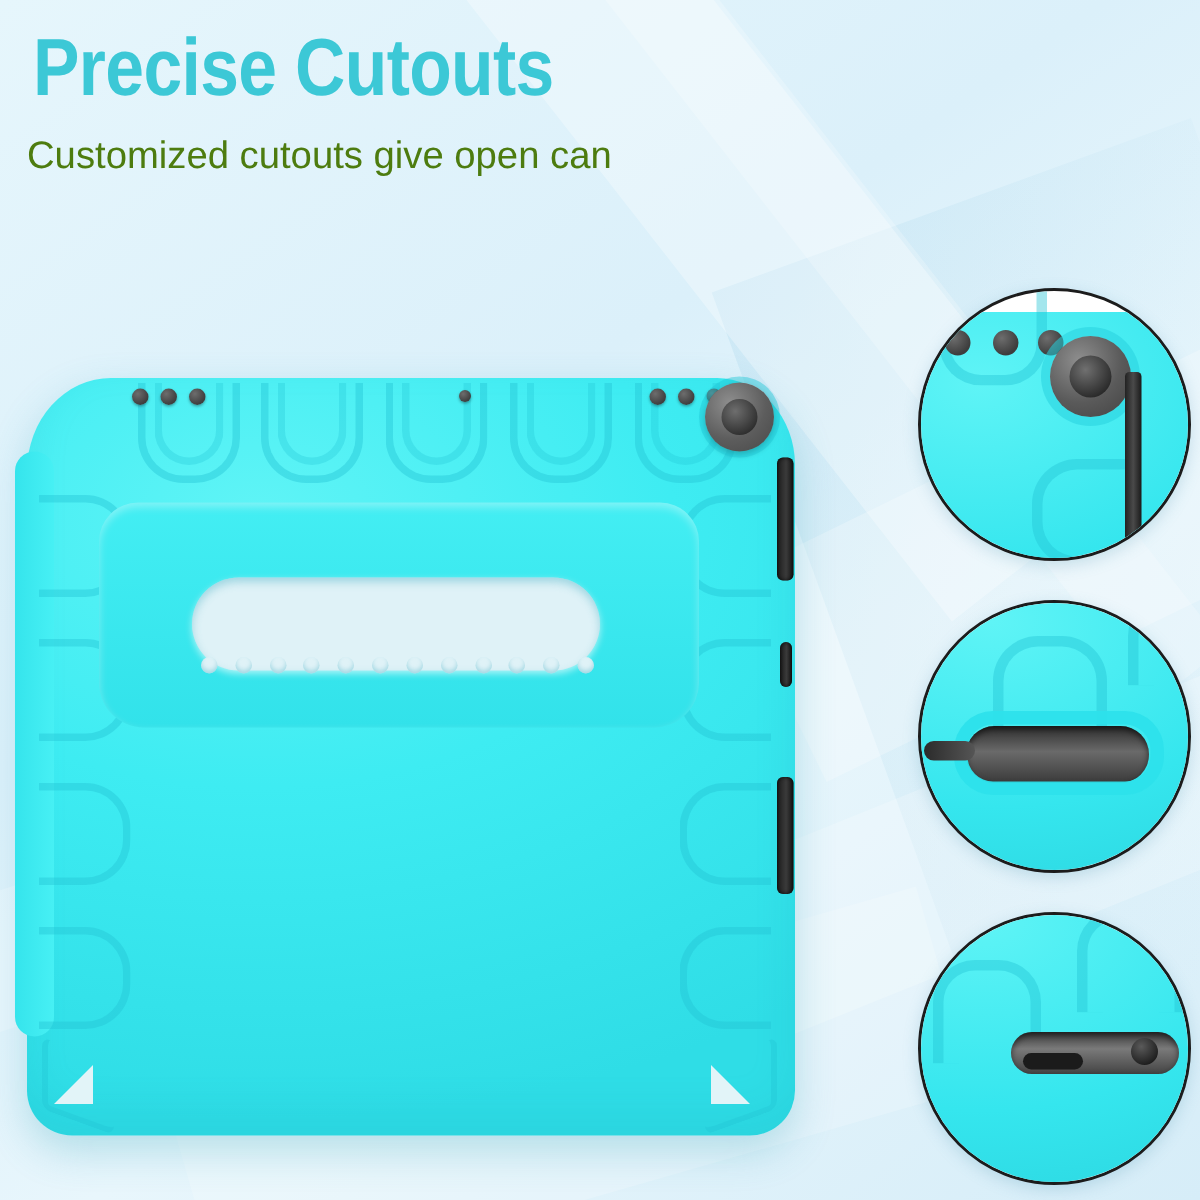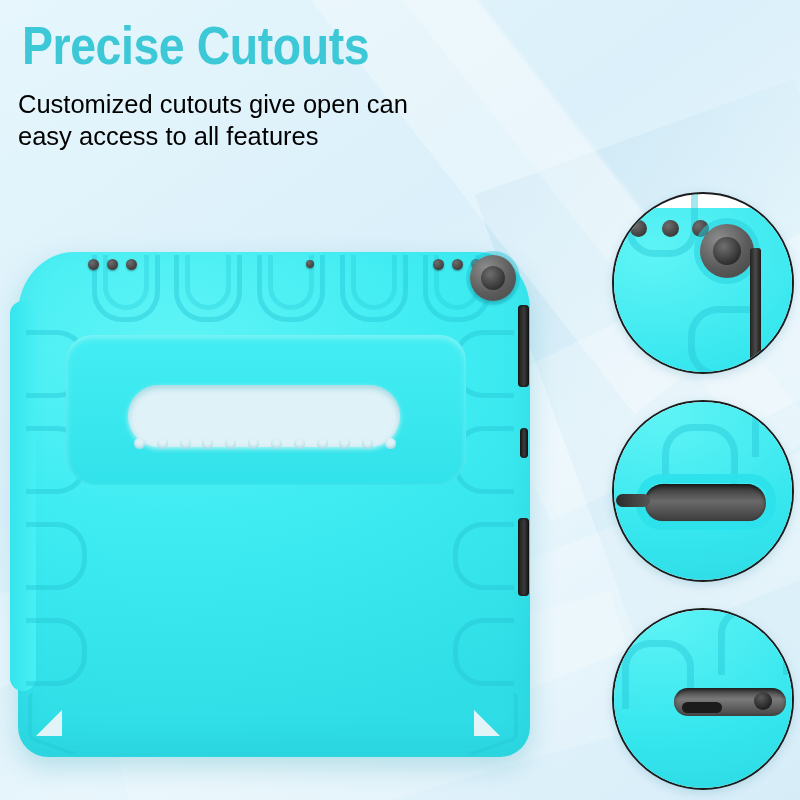--- a/index.html
+++ b/index.html
@@ -33,21 +33,21 @@
   
   .headline{
     position:absolute;left:22px;top:16px;
     font-size:54px;line-height:58px;font-weight:bold;
     color:#3cc8d6;letter-spacing:-0.5px;
     transform:scaleX(.86);transform-origin:left top;
     white-space:nowrap;
   }
   .subcopy{
     position:absolute;left:18px;top:88px;width:520px;
-    font-size:25.5px;line-height:32px;color:#000000;
+    font-size:25.5px;line-height:32px;color:#4d7c0f;
     font-weight:normal;
   }
 
   
   .case-wrap{position:absolute;left:10px;top:245px;width:540px;height:520px;}
   .case-body{
     position:absolute;left:8px;top:7px;width:512px;height:505px;
     border-radius:56px 52px 30px 30px/62px 58px 30px 30px;
     background:
       radial-gradient(ellipse 120% 80% at 30% 18%,#5ff4f6 0%,#3eecf2 45%,#2fdde6 100%);
@@ -154,21 +154,20 @@
   <div class="bg-streak s1"></div>
   <div class="bg-streak s2"></div>
   <div class="bg-streak s3"></div>
   <div class="bg-streak s4"></div>
   <div class="bg-streak s5"></div>
   <div class="bg-streak s6"></div>
 
   <div class="headline">Precise Cutouts</div>
   <div class="subcopy">
     <div>Customized cutouts give open can</div>
-    <div>easy access to all features</div>
   </div>
 
   <div class="case-wrap">
     <div class="case-body"></div>
     <div class="bumper-l"></div>
 
     <div class="ridge ridge-u" style="left:82px;top:10px;"></div>
     <div class="ridge ridge-u inner" style="left:93px;top:10px;width:36px;height:50px;"></div>
     <div class="ridge ridge-u" style="left:164px;top:10px;"></div>
     <div class="ridge ridge-u inner" style="left:175px;top:10px;width:36px;height:50px;"></div>

